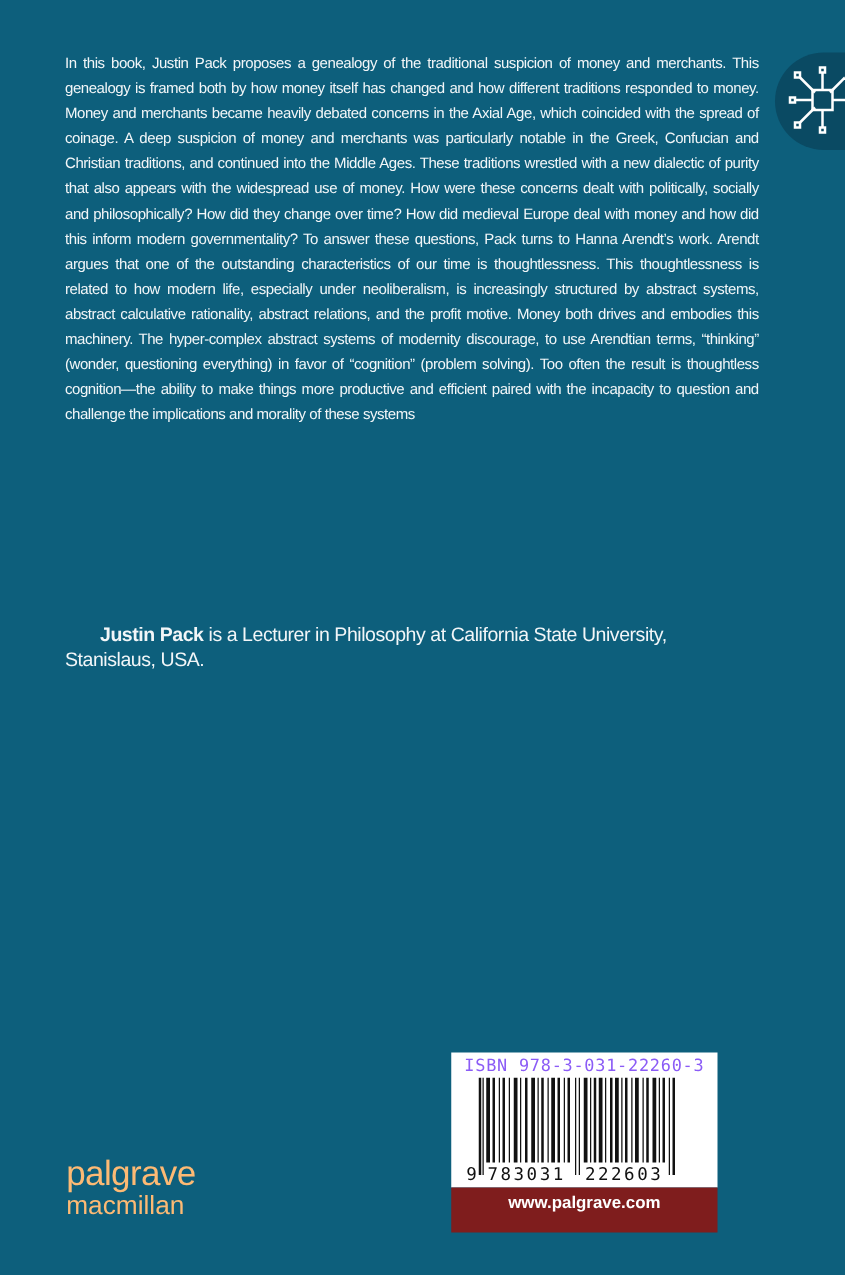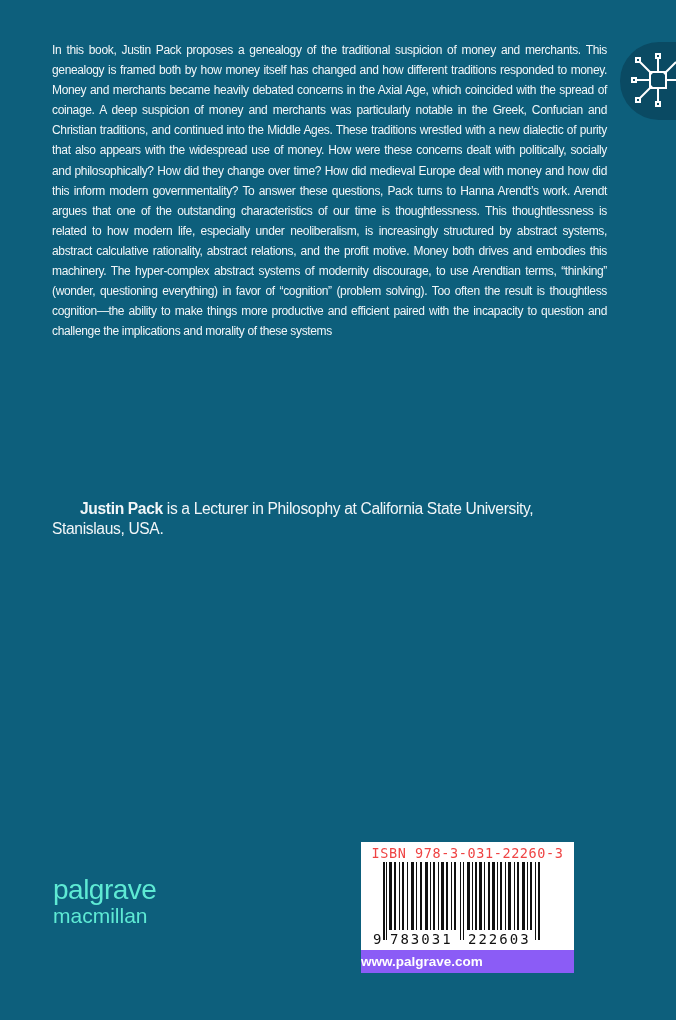--- a/index.html
+++ b/index.html
@@ -22,39 +22,39 @@
     font-size: 12px; line-height: 20.1px;
     text-align: justify; letter-spacing: -0.35px;
     font-stretch: condensed;
   }
   .bio {
     position: absolute; left: 52px; top: 499px; width: 555px;
     font-size: 15.6px; line-height: 20.1px; letter-spacing: -0.35px;
   }
   .bio b { font-weight: bold; margin-left: 28px; }
   .publisher {
-    position: absolute; left: 53px; top: 876px;
-    color: #5eead4; line-height: 1;
+    position: absolute; left: 53px; top: 925px;
+    color: #fdba74; line-height: 1;
   }
   .publisher .l1 { font-size: 28px; letter-spacing: -0.5px; display:block; }
   .publisher .l2 { font-size: 21px; letter-spacing: 0px; display:block; margin-top: 1px; }
   .isbn-box {
     position: absolute; left: 361px; top: 842px; width: 213px; height: 108px;
     background: #ffffff;
   }
   .isbn-text {
     position: absolute; left: 0; top: 3px; width: 213px; text-align: center;
-    font-family: "DejaVu Sans Mono", monospace; font-size: 13.5px; color: #ef4444;
+    font-family: "DejaVu Sans Mono", monospace; font-size: 13.5px; color: #8b5cf6;
     letter-spacing: 0.6px;
   }
   .barcode { position: absolute; left: 12px; top: 20px; }
   .web-bar {
-    position: absolute; left: 361px; top: 950px; width: 213px; height: 23px;
-    background: #8b5cf6;
-    color: #ffffff; font-size: 13.5px; font-weight: bold; line-height: 23px;
+    position: absolute; left: 361px; top: 950px; width: 213px; height: 36px;
+    background: #7f1d1d;
+    color: #ffffff; font-size: 13.5px; font-weight: bold; text-align: center; line-height: 23px;
   }
 </style>
 </head>
 <body>
 
 <div>
 
   <div class="logo-badge">
     <svg width="50" height="58" viewBox="0 0 50 58">
       <g stroke="#ffffff" stroke-width="2" fill="none">

